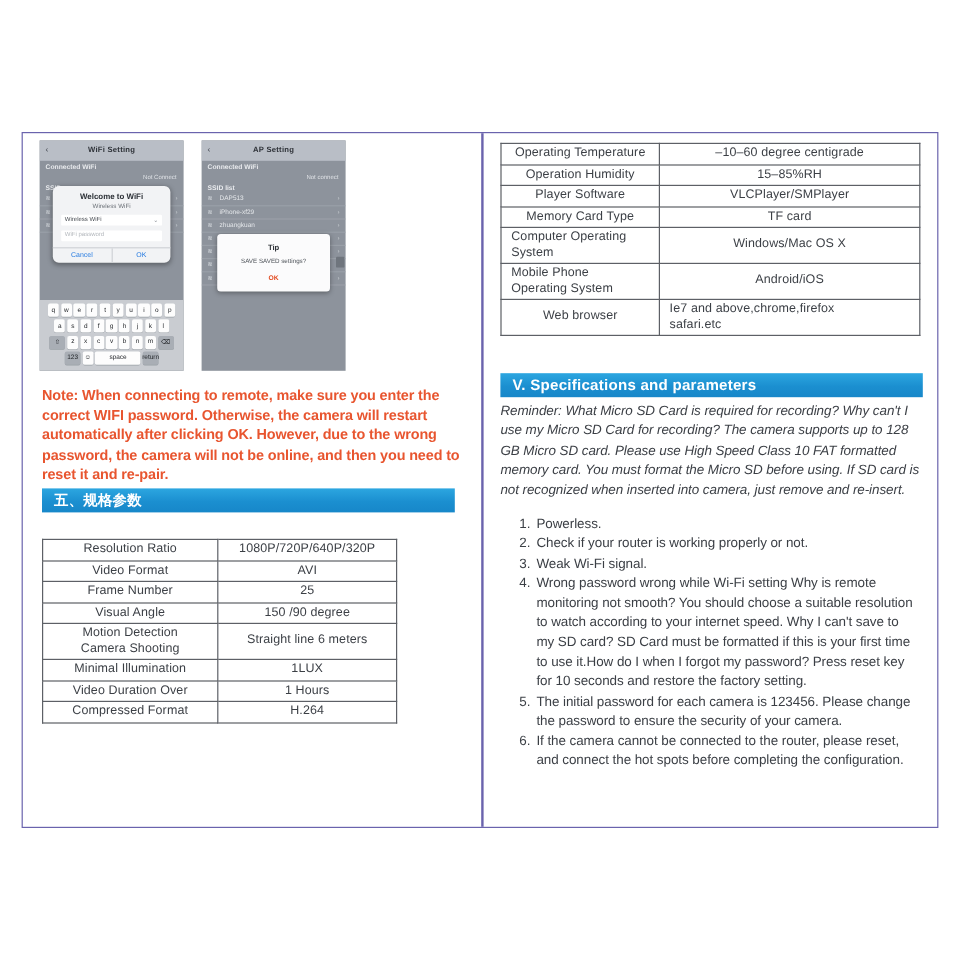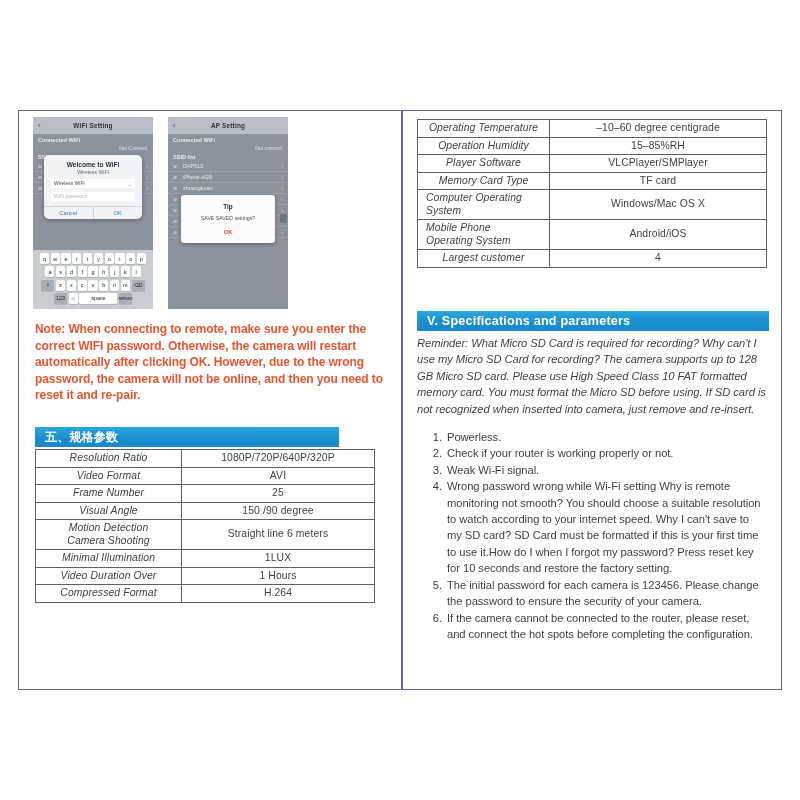--- a/index.html
+++ b/index.html
@@ -251,22 +251,22 @@
     display: flex;
     align-items: center;
     padding-left: 10px;
     box-sizing: border-box;
     font-size: 12.6px;
     font-weight: bold;
     letter-spacing: 0.2px;
   }
   #sec-bar-cn {
     left: 16px;
-    top: 316px;
-    width: 304px;
+    top: 296px;
+    width: 344px;
     font-family: "DejaVu Sans", sans-serif;
     font-size: 12px;
   }
   #sec-bar-en {
     left: 14px;
     top: 200px;
     width: 352px;
   }
 
   
@@ -278,26 +278,26 @@
   }
   table.spec td {
     border: 1px solid #5d6066;
     font-size: 10.4px;
     color: #3b3f45;
     text-align: center;
     padding: 2px 4px;
     line-height: 12.5px;
     letter-spacing: 0.1px;
   }
-  table.spec td.k { width: 137px; font-style: italic; }
+  table.spec td.k { width: 137px; }
 
   #table-left {
     left: 16px;
     top: 338px;
-    width: 340px;
+    width: 296px;
   }
   #table-right {
     left: 14px;
     top: 8px;
     width: 350px;
   }
   #table-right td.k { width: 123px; }
   #table-right td.v.left-al { text-align: left; padding-left: 8px; }
 
   
@@ -535,22 +535,23 @@
           <td class="k" style="white-space:pre-line;text-align:left;padding-left:8px">Computer Operating
 System</td>
           <td class="v">Windows/Mac OS X</td>
         </tr>
         <tr>
           <td class="k" style="white-space:pre-line;text-align:left;padding-left:8px">Mobile Phone
 Operating System</td>
           <td class="v">Android/iOS</td>
         </tr>
         <tr>
-          <td class="k">Largest customer</td>
-          <td class="v">4</td>
+          <td class="k">Web browser</td>
+          <td class="v left-al" style="white-space:pre-line">Ie7 and above,chrome,firefox
+safari.etc</td>
         </tr>
       </tbody>
     </table>
 
     <div class="sec-bar" id="sec-bar-en">V. Specifications and parameters</div>
 
     <div id="spec-body">
       <p>Reminder: What Micro SD Card is required for recording? Why can't I use my Micro SD Card for recording? The camera supports up to 128 GB Micro SD card. Please use High Speed Class 10 FAT formatted memory card. You must format the Micro SD before using. If SD card is not recognized when inserted into camera, just remove and re-insert.</p>
       <ol>
         <li>Powerless.</li>

